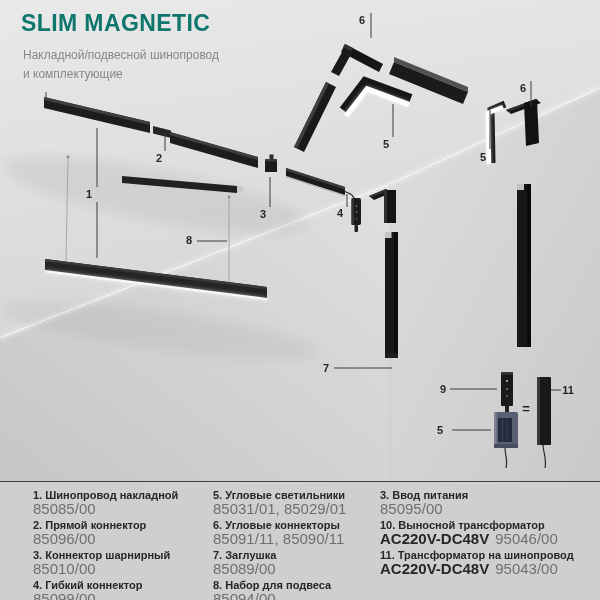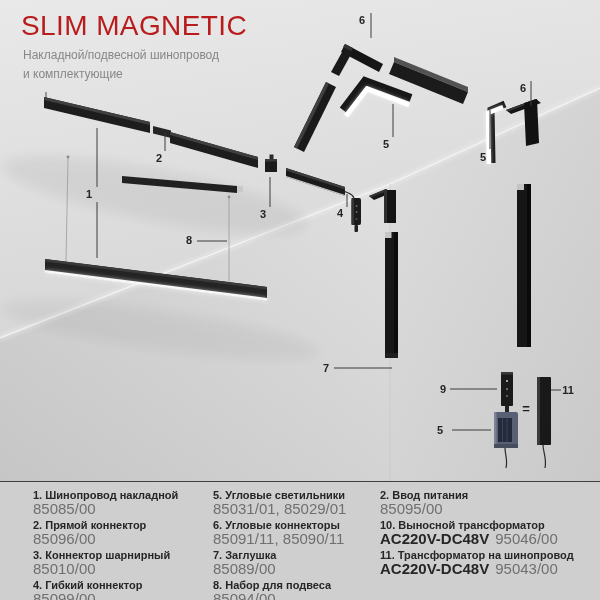--- a/index.html
+++ b/index.html
@@ -6,21 +6,21 @@
   #stage{
     position:relative;width:600px;height:600px;overflow:hidden;
     background:#d4d4d4;
     font-family:"Liberation Sans", sans-serif;
     -webkit-font-smoothing:antialiased;
   }
   #scene-svg{position:absolute;left:0;top:0;}
   
   .hdr-title{
     position:absolute;left:21px;top:10px;
-    font-size:28px;font-weight:normal;letter-spacing:.4px;color:#b91c1c;
+    font-size:23px;font-weight:bold;letter-spacing:.4px;color:#0f766e;
   }
   .hdr-sub{
     position:absolute;left:23px;top:46px;
     font-size:12px;line-height:1.55;color:#878787;
   }
   
   .co{
     position:absolute;transform:translate(-50%,-50%);
     font-size:11px;font-weight:bold;color:#252525;line-height:1;
   }
@@ -275,21 +275,21 @@
         <div class="lg-title">7. Заглушка</div>
         <div class="lg-code"><span>85089/00</span></div>
       </div>
       <div class="lg-item">
         <div class="lg-title">8. Набор для подвеса</div>
         <div class="lg-code"><span>85094/00</span></div>
       </div>
     </div>
     <div class="lg-col lg-col3">
       <div class="lg-item">
-        <div class="lg-title">2. Ввод питания</div>
+        <div class="lg-title">3. Ввод питания</div>
         <div class="lg-code"><span>85095/00</span></div>
       </div>
       <div class="lg-item">
         <div class="lg-title">10. Выносной трансформатор</div>
         <div class="lg-code"><span class="lg-code-bold">AC220V-DC48V</span><span>95046/00</span></div>
       </div>
       <div class="lg-item">
         <div class="lg-title">11. Трансформатор на шинопровод</div>
         <div class="lg-code"><span class="lg-code-bold">AC220V-DC48V</span><span>95043/00</span></div>
       </div>

